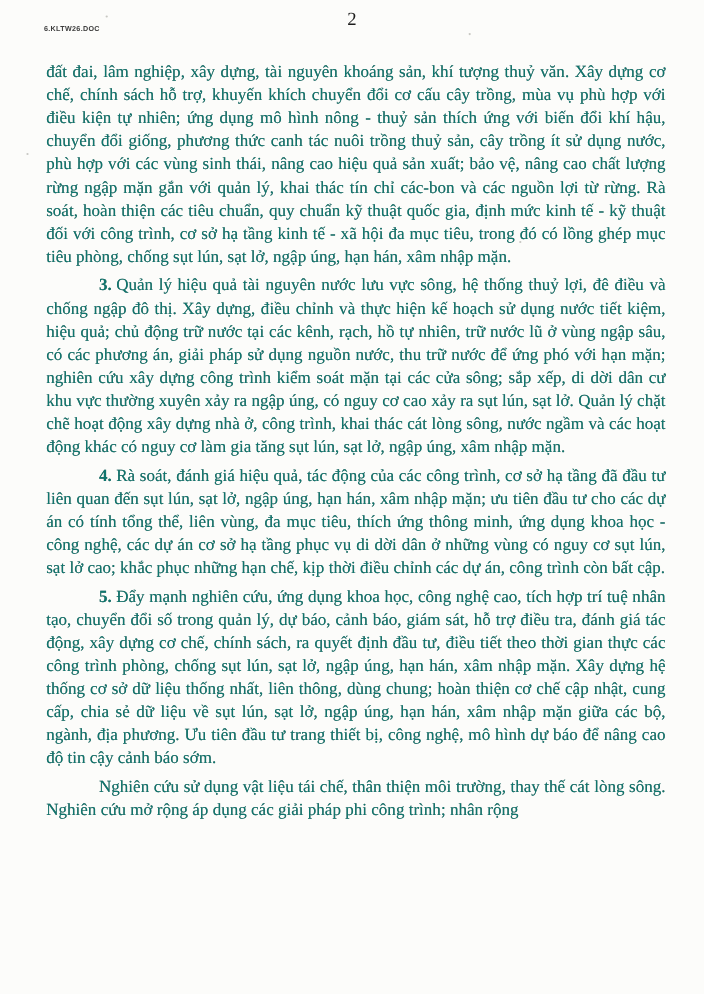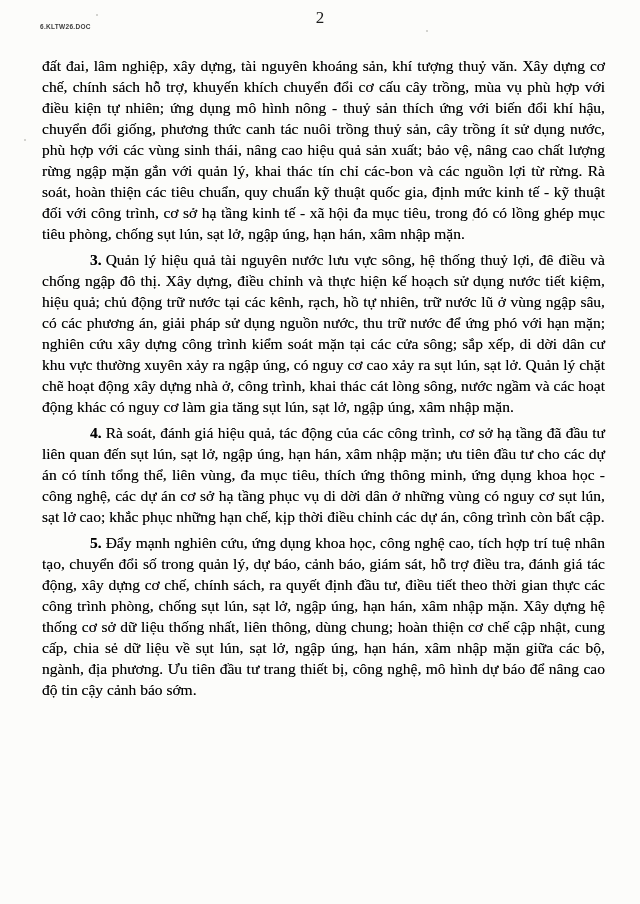--- a/index.html
+++ b/index.html
@@ -33,21 +33,21 @@
     top: 8px;
     text-align: center;
     font-size: 17px;
     color: #1c1c1c;
   }
   .body {
     position: absolute;
     top: 55px;
     left: 42px;
     width: 563px;
-    color: #000000;
+    color: #0f766e;
     font-size: 15.5px;
     line-height: 21px;
     text-align: justify;
     text-shadow: 0 0 0.4px rgba(20,20,20,0.55);
   }
   .para {
     margin: 0 0 5px 0;
     text-indent: 48px;
   }
   .para.no-indent { text-indent: 0; }
@@ -86,15 +86,18 @@
     </p>
 
     <p class="para">
       <b class="pnum">4.</b><span>Rà soát, đánh giá hiệu quả, tác động của các công trình, cơ sở hạ tầng đã đầu tư liên quan đến sụt lún, sạt lở, ngập úng, hạn hán, xâm nhập mặn; ưu tiên đầu tư cho các dự án có tính tổng thể, liên vùng, đa mục tiêu, thích ứng thông minh, ứng dụng khoa học - công nghệ, các dự án cơ sở hạ tầng phục vụ di dời dân ở những vùng có nguy cơ sụt lún, sạt lở cao; khắc phục những hạn chế, kịp thời điều chỉnh các dự án, công trình còn bất cập.</span>
     </p>
 
     <p class="para">
       <b class="pnum">5.</b><span>Đẩy mạnh nghiên cứu, ứng dụng khoa học, công nghệ cao, tích hợp trí tuệ nhân tạo, chuyển đổi số trong quản lý, dự báo, cảnh báo, giám sát, hỗ trợ điều tra, đánh giá tác động, xây dựng cơ chế, chính sách, ra quyết định đầu tư, điều tiết theo thời gian thực các công trình phòng, chống sụt lún, sạt lở, ngập úng, hạn hán, xâm nhập mặn. Xây dựng hệ thống cơ sở dữ liệu thống nhất, liên thông, dùng chung; hoàn thiện cơ chế cập nhật, cung cấp, chia sẻ dữ liệu về sụt lún, sạt lở, ngập úng, hạn hán, xâm nhập mặn giữa các bộ, ngành, địa phương. Ưu tiên đầu tư trang thiết bị, công nghệ, mô hình dự báo để nâng cao độ tin cậy cảnh báo sớm.</span>
     </p>
 
+    <p class="para">
+      <span>Nghiên cứu sử dụng vật liệu tái chế, thân thiện môi trường, thay thế cát lòng sông. Nghiên cứu mở rộng áp dụng các giải pháp phi công trình; nhân rộng</span>
+    </p>
 
   </div>
 </div>
 
 </body></html>

